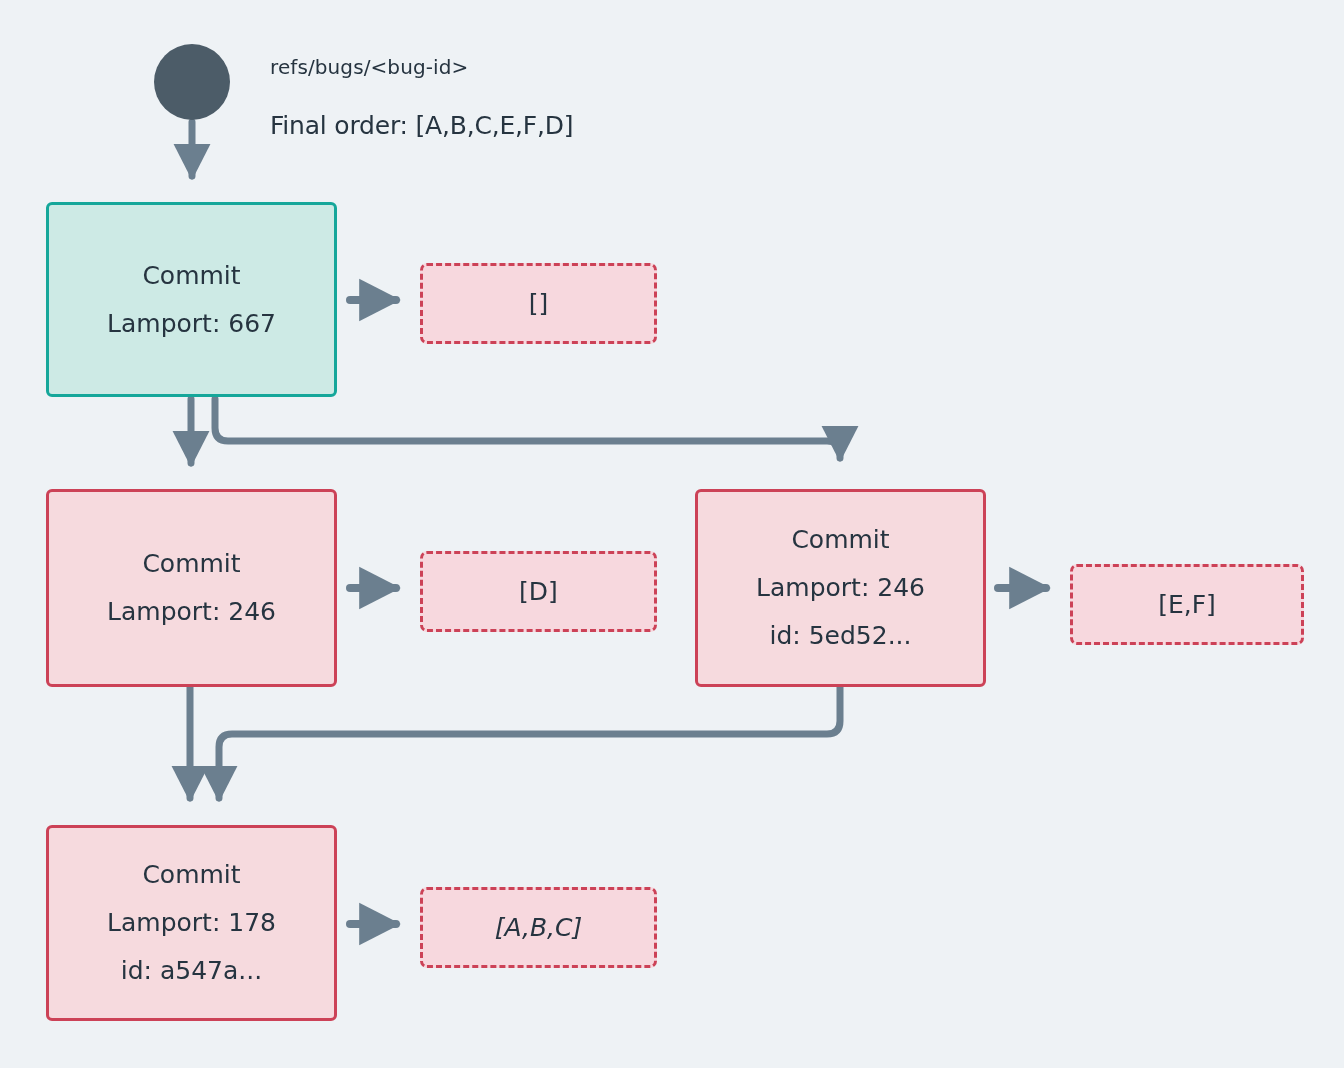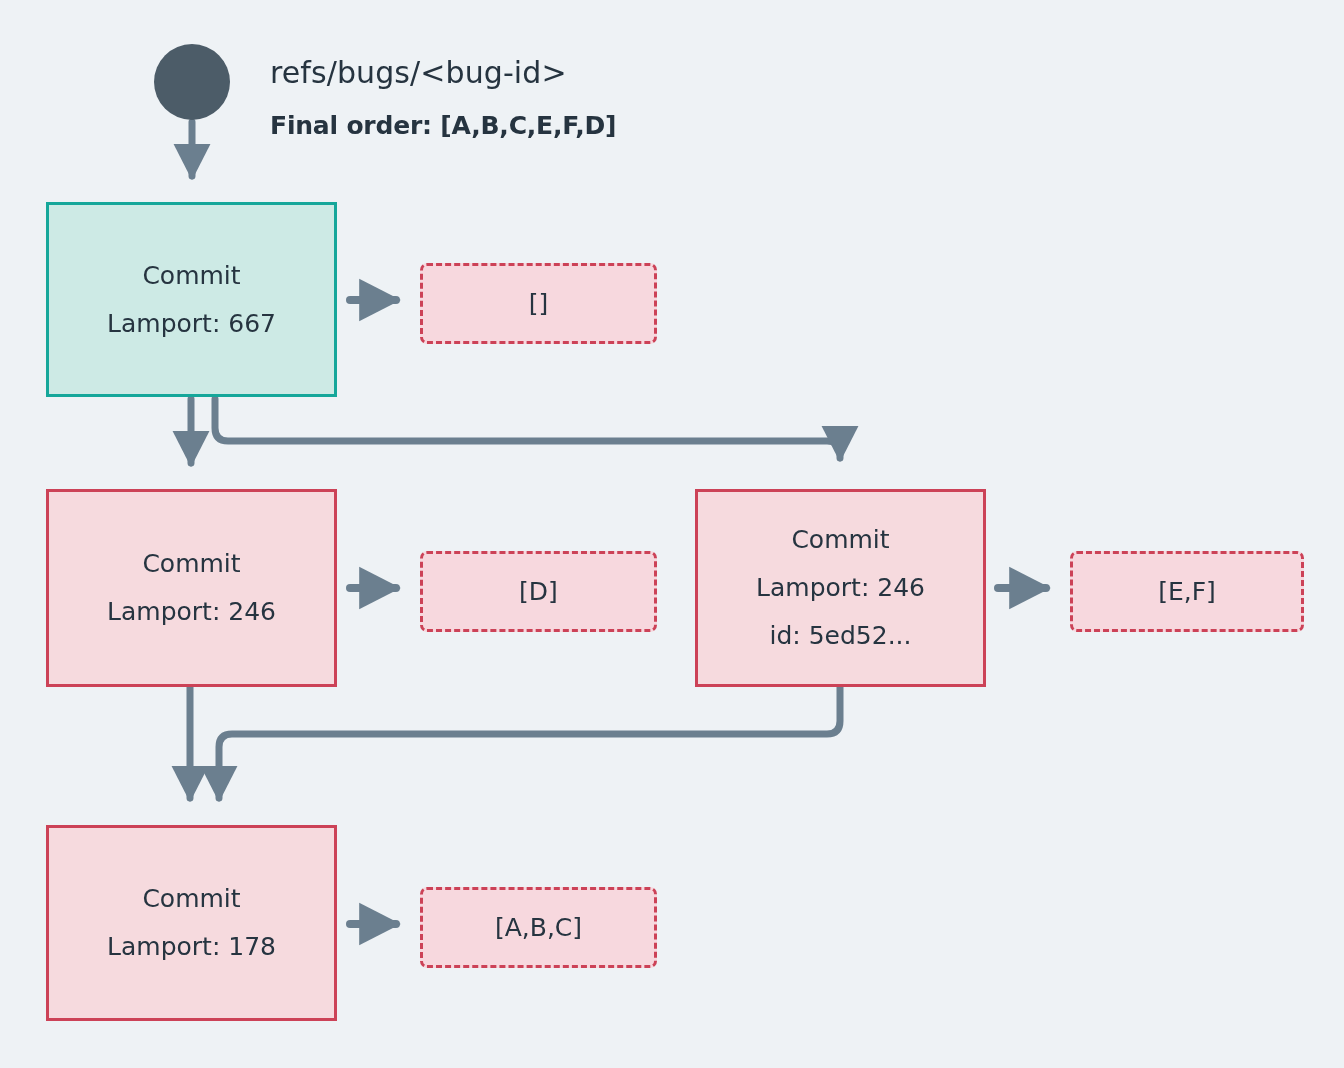--- a/index.html
+++ b/index.html
@@ -42,38 +42,38 @@
     width: 76px;
     height: 76px;
     border-radius: 50%;
     background: #4c5c68;
   }
   
   .root-label {
     position: absolute;
     left: 270px;
     top: 55px;
-    font-size: 30px;
+    font-size: 20px;
     color: #263440;
     white-space: nowrap;
     letter-spacing: 0.1px;
   }
   .root-sublabel {
     position: absolute;
     left: 270px;
     top: 111px;
     font-size: 25px;
-    font-weight: bold;
+    font-weight: normal;
     color: #263440;
     white-space: nowrap;
     letter-spacing: -0.2px;
   }
   
   .commit-box {
-    border-radius: 0;
+    border-radius: 6px;
     border-style: solid;
     border-width: 3px;
     font-size: 25px;
     line-height: 1.0;
     color: #263440;
   }
   .commit-box .line {
     display: block;
     padding: 0;
     margin: 0;
@@ -152,26 +152,27 @@
   <div class="payload-box" style="position:absolute; left:420px; top:551px; width:231px; height:75px;">
     <span>[D]</span>
   </div>
 
   <div class="node commit-box red" style="left:695px; top:489px; width:291px; height:198px;">
     <span class="line">Commit</span>
     <span class="line">Lamport: 246</span>
     <span class="line">id: 5ed52...</span>
   </div>
 
-  <div class="payload-box" style="position:absolute; left:1070px; top:551px; width:228px; height:75px;">
+  <div class="payload-box" style="position:absolute; left:1070px; top:564px; width:228px; height:75px;">
     <span>[E,F]</span>
   </div>
 
   <div class="node commit-box red" style="left:46px; top:825px; width:291px; height:196px;">
     <span class="line">Commit</span>
     <span class="line">Lamport: 178</span>
+    <span class="line">id: a547a...</span>
   </div>
 
-  <div class="payload-box" style="position:absolute; left:420px; top:887px; width:231px; height:75px;">
+  <div class="payload-box" style="position:absolute; left:420px; top:887px; width:231px; height:75px;font-style:italic;">
     <span>[A,B,C]</span>
   </div>
 
 </div>
 
 </body></html>

